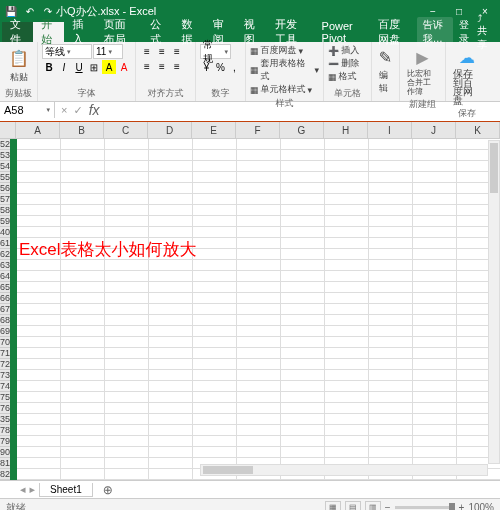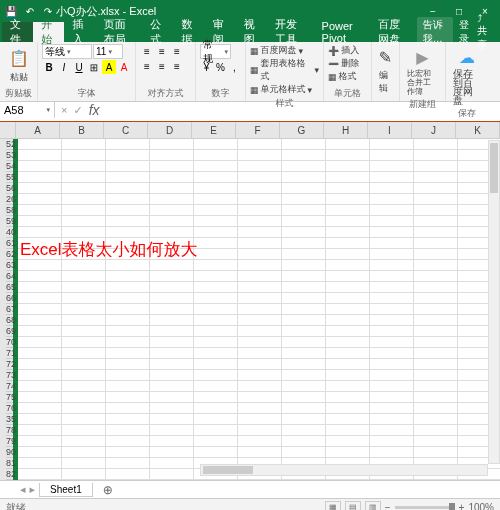--- a/index.html
+++ b/index.html
@@ -29,21 +29,21 @@
     .small-icon { width: 14px; height: 14px; display: inline-flex; align-items: center; justify-content: center; font-size: 10px; }
     .big-icon { width: 24px; height: 24px; display: flex; align-items: center; justify-content: center; font-size: 16px; }
     .dropdown-arrow { font-size: 7px; color: #666; }
     .select-box { border: 1px solid #ccc; background: #fff; font-size: 10px; padding: 0 2px; height: 15px; display: flex; align-items: center; gap: 2px; }
     .cond-item { display: flex; align-items: center; gap: 2px; font-size: 9px; color: #444; }
     
     .formula-bar { height: 20px; display: flex; align-items: flex-start; border-bottom: 1px solid #c2410c; background: #fff; }
     .name-box { width: 55px; border-right: 1px solid #ccc; padding: 2px 4px; font-size: 11px; display: flex; align-items: center; justify-content: space-between; }
     .fx-area { display: flex; align-items: center; gap: 6px; padding: 0 6px; }
     .fx-icon { font-style: italic; font-size: 14px; color: #666; }
-    .row-headers { width: 18px; background: #e6e6e6; border-right: 5px solid #15803d; padding-left: 6px; }
+    .row-headers { width: 18px; background: #e6e6e6; border-right: 7px solid #15803d; }
     .col-headers-row { display: flex; height: 17px; background: #e6e6e6; border-bottom: 1px solid #ccc; }
     .corner { width: 18px; height: 17px; background: #e6e6e6; border-right: 1px solid #ccc; border-bottom: 1px solid #ccc; }
     .col-header { width: 44px; text-align: center; font-size: 10px; color: #444; border-right: 1px solid #ccc; line-height: 17px; }
     .row-header { height: 11px; text-align: center; font-size: 9px; color: #444; border-bottom: 1px solid #ccc; line-height: 11px; }
     .cells { position: relative; flex: 1; }
     .cell-row { display: flex; height: 11px; }
     .cell { width: 44px; height: 11px; border-right: 1px solid #ddd; border-bottom: 1px solid #ddd; font-size: 10px; }
     .grid-body { display: flex; }
     .overlay-text { position: absolute; left: 2px; top: 99px; color: #ff0000; font-size: 17px; white-space: nowrap; z-index: 5; }
     
@@ -242,21 +242,21 @@
         <div class="col-header">K</div>
       </div>
   </div>
   <div class="grid-body">
     <div class="row-headers" id="row-headers">
         <div class="row-header">52</div>
         <div class="row-header">53</div>
         <div class="row-header">54</div>
         <div class="row-header">55</div>
         <div class="row-header">56</div>
-        <div class="row-header">26</div>
+        <div class="row-header">57</div>
         <div class="row-header">58</div>
         <div class="row-header">59</div>
         <div class="row-header">40</div>
         <div class="row-header">61</div>
         <div class="row-header">62</div>
         <div class="row-header">63</div>
         <div class="row-header">64</div>
         <div class="row-header">65</div>
         <div class="row-header">66</div>
         <div class="row-header">67</div>

